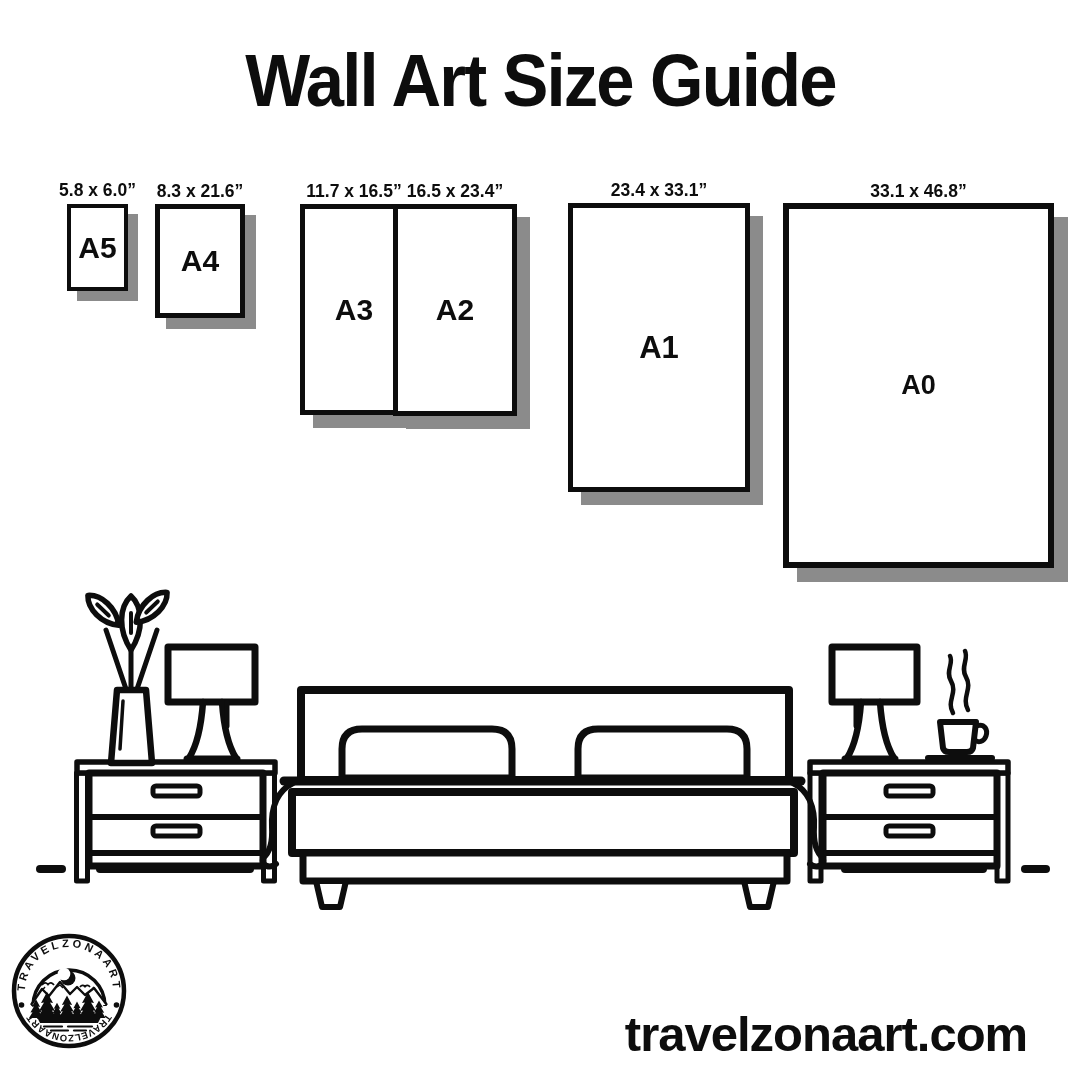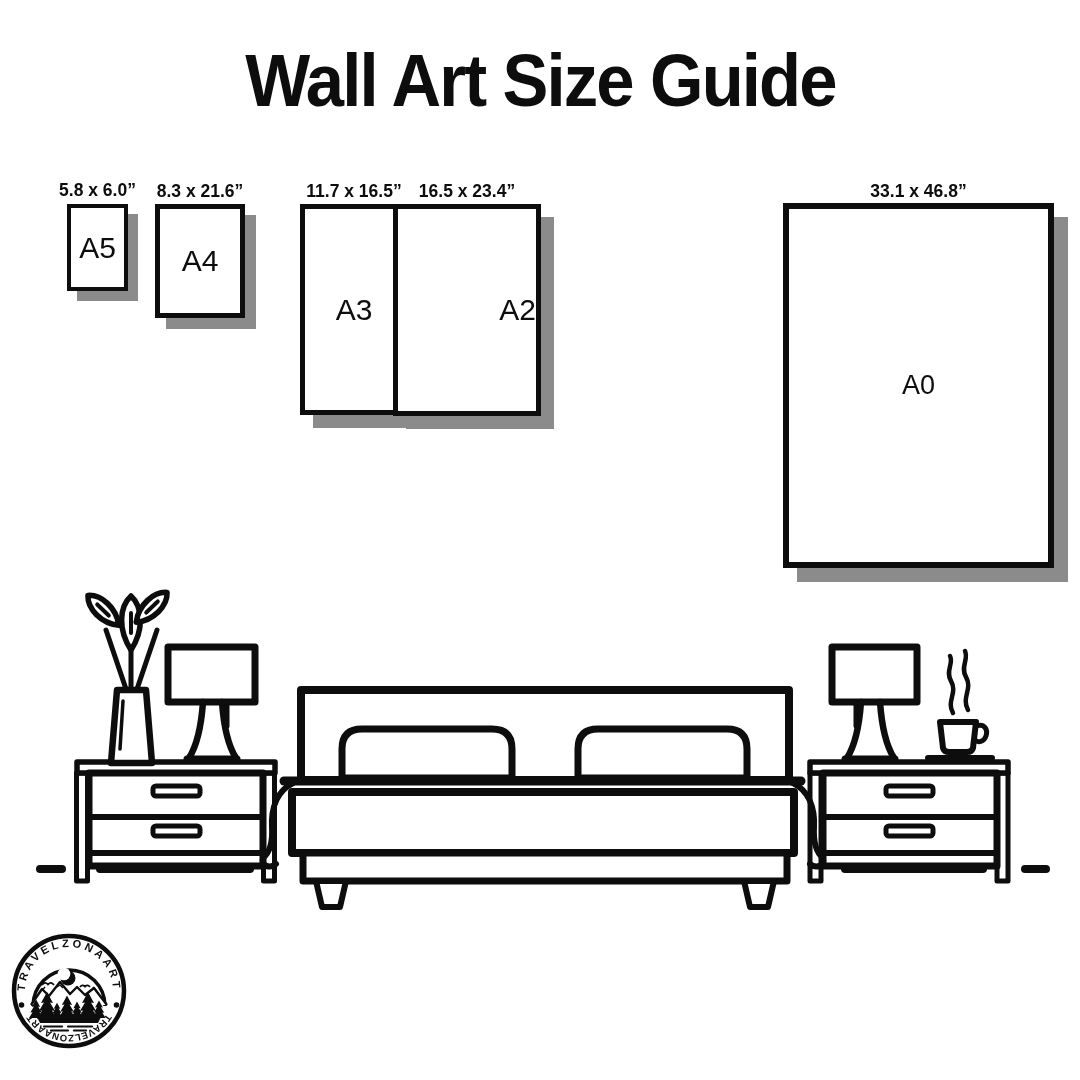--- a/index.html
+++ b/index.html
@@ -11,29 +11,29 @@
     position:absolute;top:42px;left:0;width:1080px;text-align:center;
     font-size:74px;font-weight:bold;letter-spacing:-2px;line-height:1.05;
     white-space:nowrap;
   }
   .title-inner{display:inline-block;transform:scaleX(.93);transform-origin:center;}
   .poster{
     position:absolute;box-sizing:border-box;background:#ffffff;
     border:5px solid #0d0d0d;box-shadow:13px 13px 0 #8b8b8b;
     display:flex;align-items:center;justify-content:center;
   }
-  .poster-code{font-weight:normal;font-size:30px;letter-spacing:0;}
+  .poster-code{font-weight:bold;font-size:30px;letter-spacing:0;}
   .poster-label{
     position:absolute;bottom:calc(100% + 7px);left:50%;transform:translateX(-50%);
     font-size:17.5px;font-weight:bold;white-space:nowrap;letter-spacing:0;
   }
   .pA5{left:67px;top:204px;width:61px;height:87px;border-width:4px;box-shadow:10px 10px 0 #8b8b8b;}
   .pA4{left:155px;top:204px;width:90px;height:114px;box-shadow:11px 11px 0 #8b8b8b;}
   .pA3{left:264px;top:204px;width:108px;height:211px;margin-left:36px;}
-  .pA2{left:393px;top:204px;width:148px;height:212px;justify-content:flex-end;}
+  .pA2{left:393px;top:204px;width:124px;height:212px;}
   .pA1{left:568px;top:203px;width:182px;height:289px;}
   .pA0{left:783px;top:203px;width:271px;height:365px;border-width:6px;box-shadow:14px 14px 0 #8b8b8b;}
   .pA0 .poster-code{font-size:27px;}
   .pA1 .poster-code{font-size:31px;}
   .scene{position:absolute;left:0;top:580px;width:1080px;height:340px;}
   .logo{position:absolute;left:4px;top:926px;width:130px;height:130px;}
   .website{
     position:absolute;left:600px;top:1006px;width:452px;text-align:center;
     font-size:49px;font-weight:bold;letter-spacing:-1px;white-space:nowrap;
   }
@@ -53,20 +53,24 @@
     <span class="poster-label">8.3 x 21.6”</span>
     <span class="poster-code">A4</span>
   </div>
   <div class="poster pA3">
     <span class="poster-label">11.7 x 16.5”</span>
     <span class="poster-code">A3</span>
   </div>
   <div class="poster pA2">
     <span class="poster-label">16.5 x 23.4”</span>
     <span class="poster-code">A2</span>
+  </div>
+  <div class="poster pA1">
+    <span class="poster-label">23.4 x 33.1”</span>
+    <span class="poster-code">A1</span>
   </div>
   <div class="poster pA0">
     <span class="poster-label">33.1 x 46.8”</span>
     <span class="poster-code">A0</span>
   </div>
 
   <svg class="scene" viewBox="0 580 1080 340" fill="none" stroke="#0d0d0d" stroke-linecap="round" stroke-linejoin="round">
 
     <g stroke-width="8">
       <path d="M 40,869 H 62"></path>
@@ -197,14 +201,15 @@
         <textPath href="#badge-ring" startOffset="25%" text-anchor="middle">TRAVELZONAART</textPath>
       </text>
       <text font-size="9.5" letter-spacing="0.5">
         <textPath href="#badge-ring" startOffset="75%" text-anchor="middle">TRAVELZONAART</textPath>
       </text>
       <circle cx="17.5" cy="79" r="2.8"></circle>
       <circle cx="112.5" cy="79" r="2.8"></circle>
     </g>
   </svg>
 
+  <div class="website">travelzonaart.com</div>
 
 </div>
 
 </body></html>

